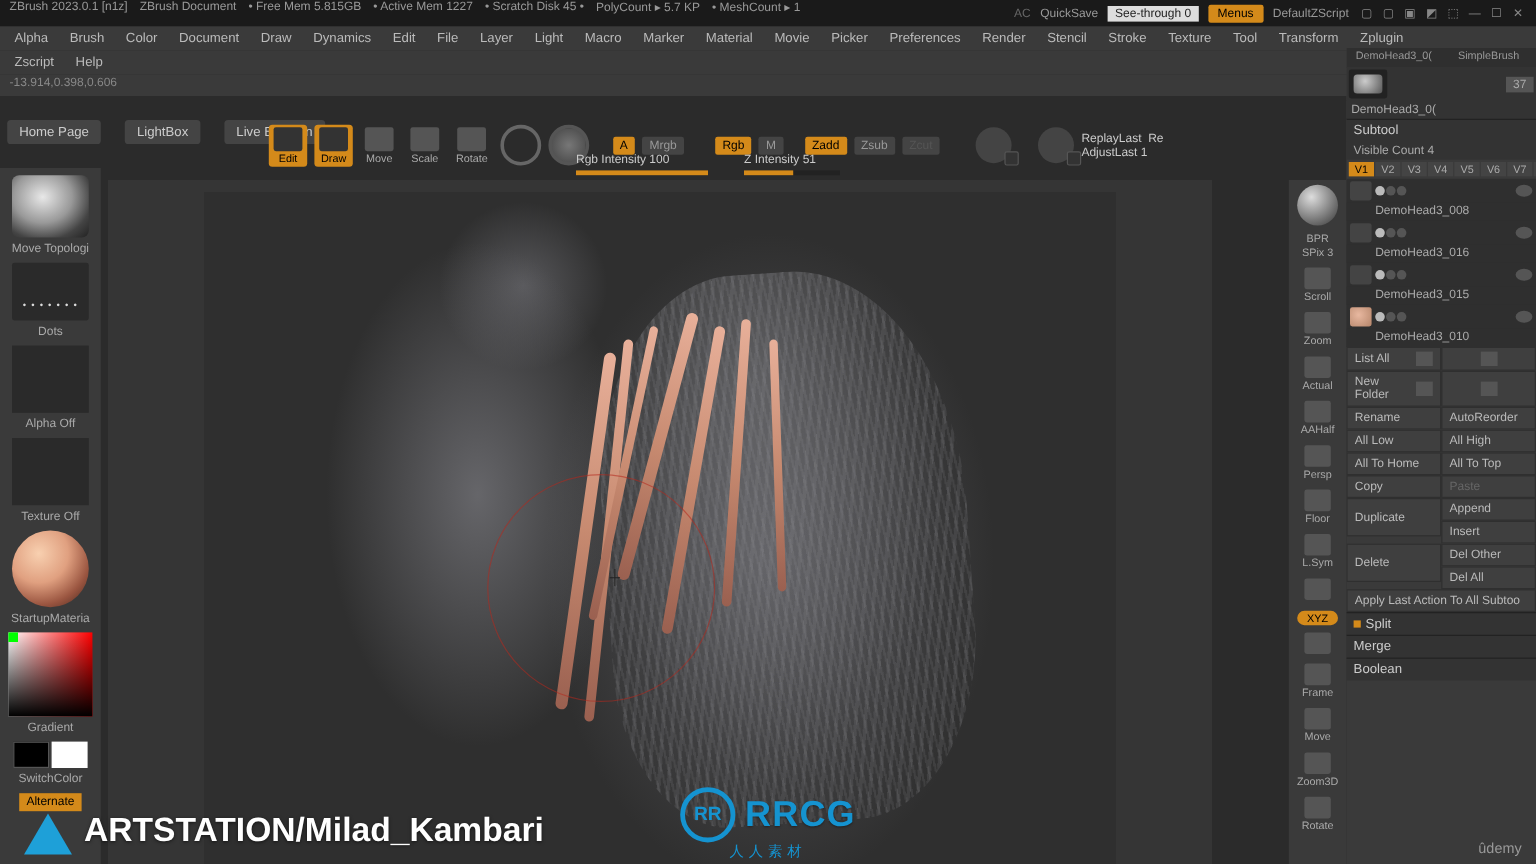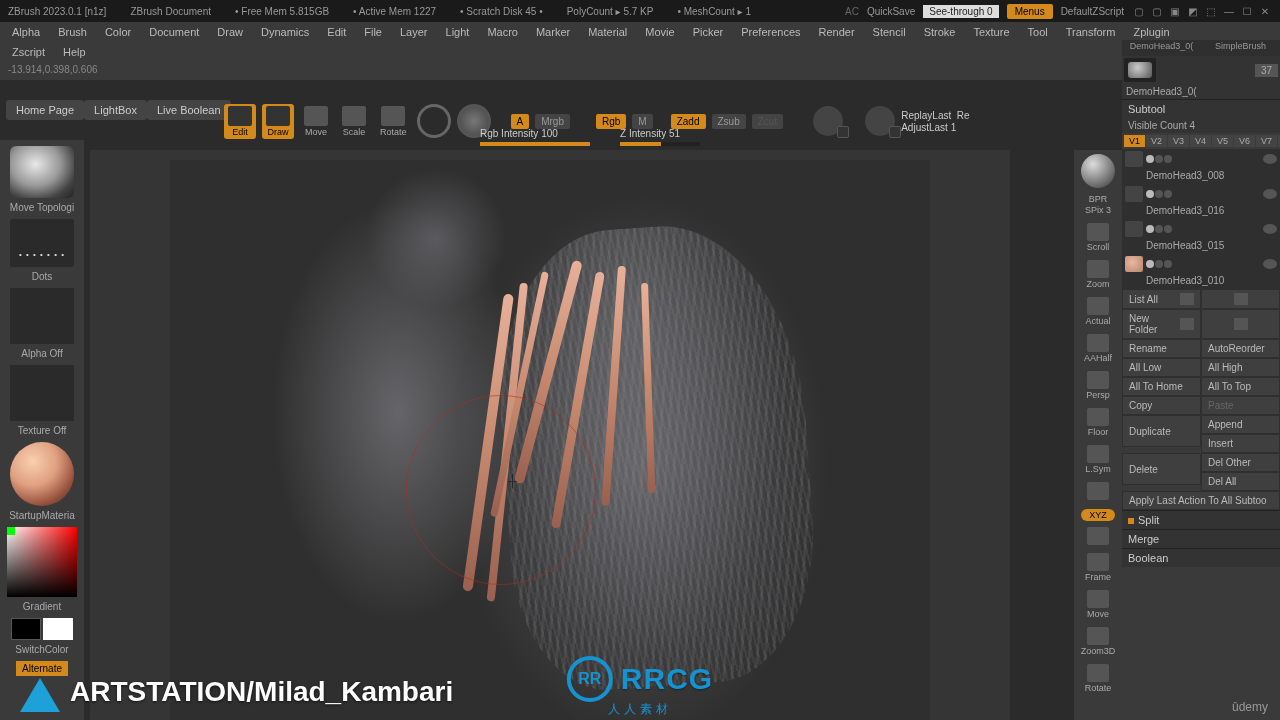--- a/index.html
+++ b/index.html
@@ -1,33 +1,33 @@
 <!DOCTYPE html>
 <html><head>
 <meta charset="utf-8">
 <style>
 *{margin:0;padding:0;box-sizing:border-box;font-family:Arial,Helvetica,sans-serif;user-select:none}
 body{width:1280px;height:720px;background:#2b2b2b;color:#aaa;overflow:hidden;position:relative;font-size:11px}
-.titlebar{height:22px;background:#1a1a1a;display:flex;align-items:center;padding:0 8px;gap:24px;font-size:10px;color:#999}
+.titlebar{height:22px;background:#1a1a1a;display:flex;padding:0 8px;gap:10px;font-size:10px;color:#999}
 .titlebar .right{margin-left:auto;display:flex;align-items:center;gap:8px}
 .menus-btn{background:#d48a1a;color:#000;padding:2px 8px;border-radius:2px}
 .titlebar-icons{display:flex;gap:4px}
 .titlebar-icons span{width:14px;height:14px;display:inline-flex;align-items:center;justify-content:center;color:#888}
 
 .menubar{height:20px;background:#3a3a3a;display:flex;align-items:center;padding:0 4px;gap:2px;font-size:11px;position:relative}
 .menubar .m{padding:2px 8px;color:#bbb;cursor:pointer}
 
 .menubar2{height:20px;background:#3a3a3a;display:flex;align-items:center;padding:0 4px;gap:2px;font-size:11px}
 .menubar2 .m{padding:2px 8px;color:#bbb}
 
 .coordbar{height:18px;background:#3a3a3a;padding:2px 8px;font-size:10px;color:#888}
 
 
 .left-panel{width:84px;background:#3a3a3a;display:flex;flex-direction:column;align-items:center;padding:4px 2px;gap:2px}
-.top-btn{background:#444;color:#ccc;padding:4px 10px;border-radius:3px;font-size:11px;margin-right:0}
+.top-btn{background:#444;color:#ccc;padding:4px 10px;border-radius:3px;font-size:11px;margin-right:20px}
 .brush-thumb{width:64px;height:52px;background:radial-gradient(ellipse at 40% 35%,#e8e8e8 0%,#999 45%,#444 75%,#222 100%);border-radius:6px;margin-top:2px}
 .curve-thumb{width:64px;height:48px;background:#2a2a2a;position:relative;margin-top:2px;border-radius:2px}
 .curve-thumb::after{content:'• • • • • • •';position:absolute;bottom:8px;left:4px;right:4px;color:#ddd;font-size:8px;text-align:center;letter-spacing:1px}
 .lp-label{font-size:10px;color:#aaa;text-align:right;padding:2px}
 .alpha-box{width:64px;height:56px;background:#2a2a2a;margin-top:2px}
 .tex-box{width:64px;height:56px;background:#2a2a2a;margin-top:2px}
 .mat-sphere{width:64px;height:64px;background:radial-gradient(circle at 35% 30%,#f8d0b0 0%,#e0a080 40%,#9a5540 70%,#3a2018 100%);border-radius:50%;margin-top:2px}
 .color-picker{width:70px;height:70px;background:linear-gradient(to right,#fff,#ff0000);position:relative;margin-top:2px}
 .color-picker::before{content:'';position:absolute;inset:0;background:linear-gradient(to bottom,transparent,#000)}
 .color-picker::after{content:'';position:absolute;top:0;left:0;width:8px;height:8px;background:#0f0}

